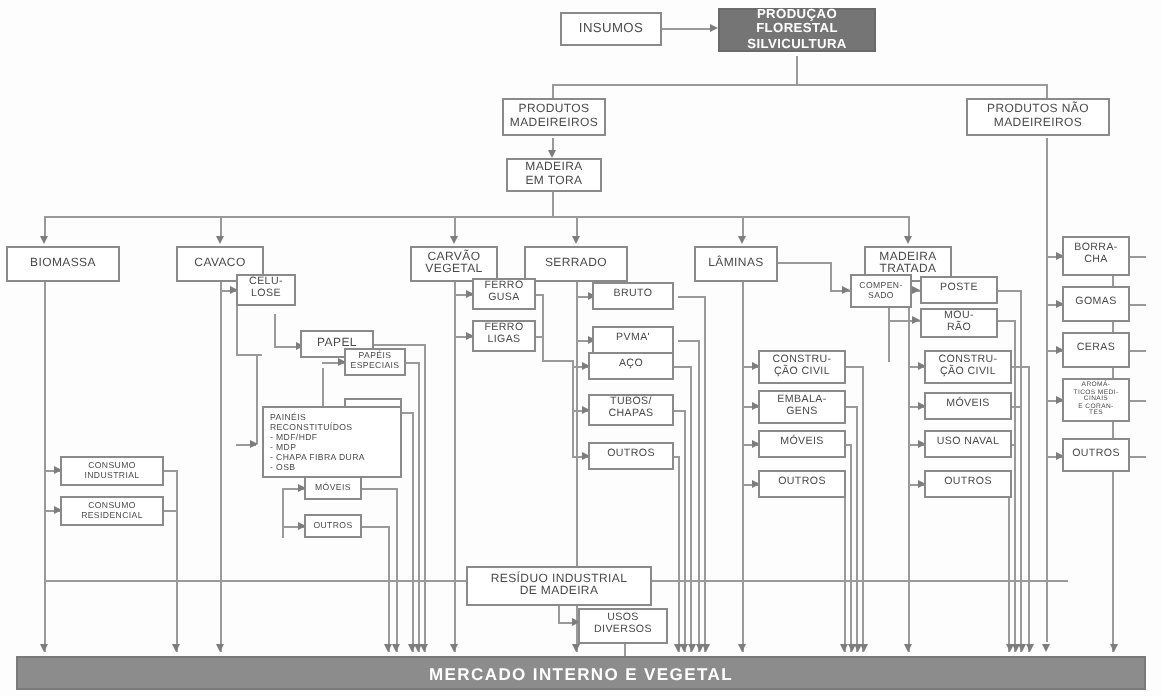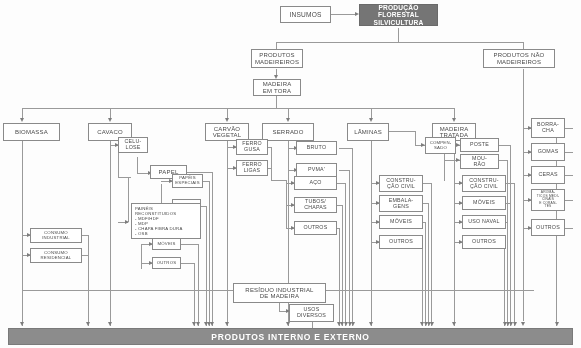--- a/index.html
+++ b/index.html
@@ -422,15 +422,15 @@
 TES</div>
 
   <div class="node fs7" style="left:531px; top:219px; width:34px; height:17px;">OUTROS</div>
 
   <div class="node fs8" style="left:233px; top:283px; width:93px; height:20px; white-space:pre-line;">RESÍDUO INDUSTRIAL
 DE MADEIRA</div>
 
   <div class="node fs7" style="left:289px; top:304px; width:45px; height:18px; white-space:pre-line;">USOS
 DIVERSOS</div>
 
-  <div class="market">PRODUTOS INTERNO E EXTERNO</div>
+  <div class="market">MERCADO INTERNO E VEGETAL</div>
 
 </div>
 
 </body></html>

